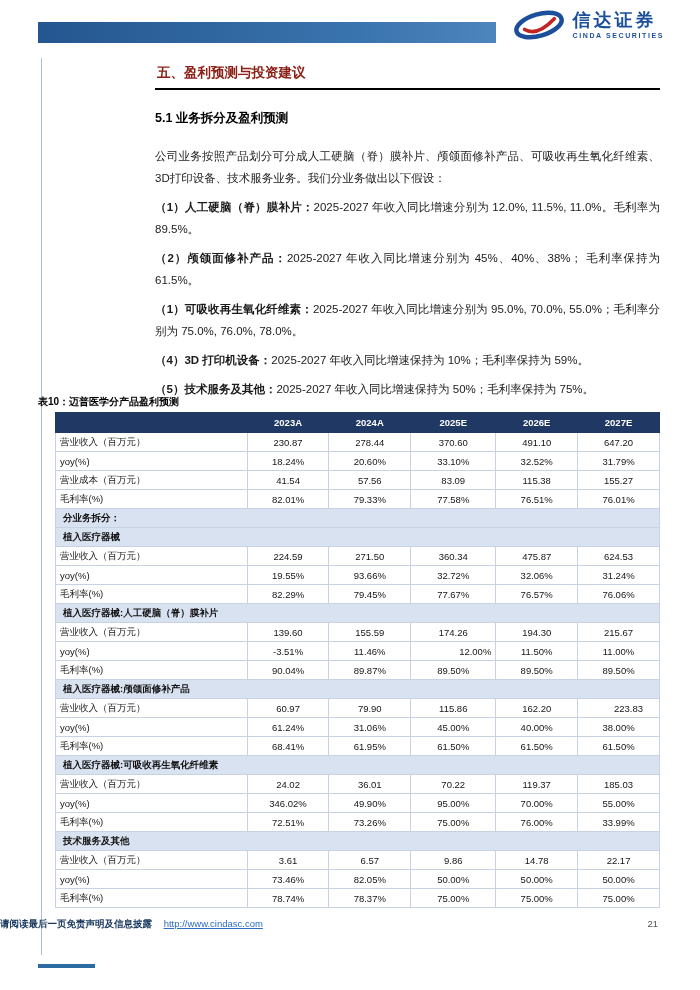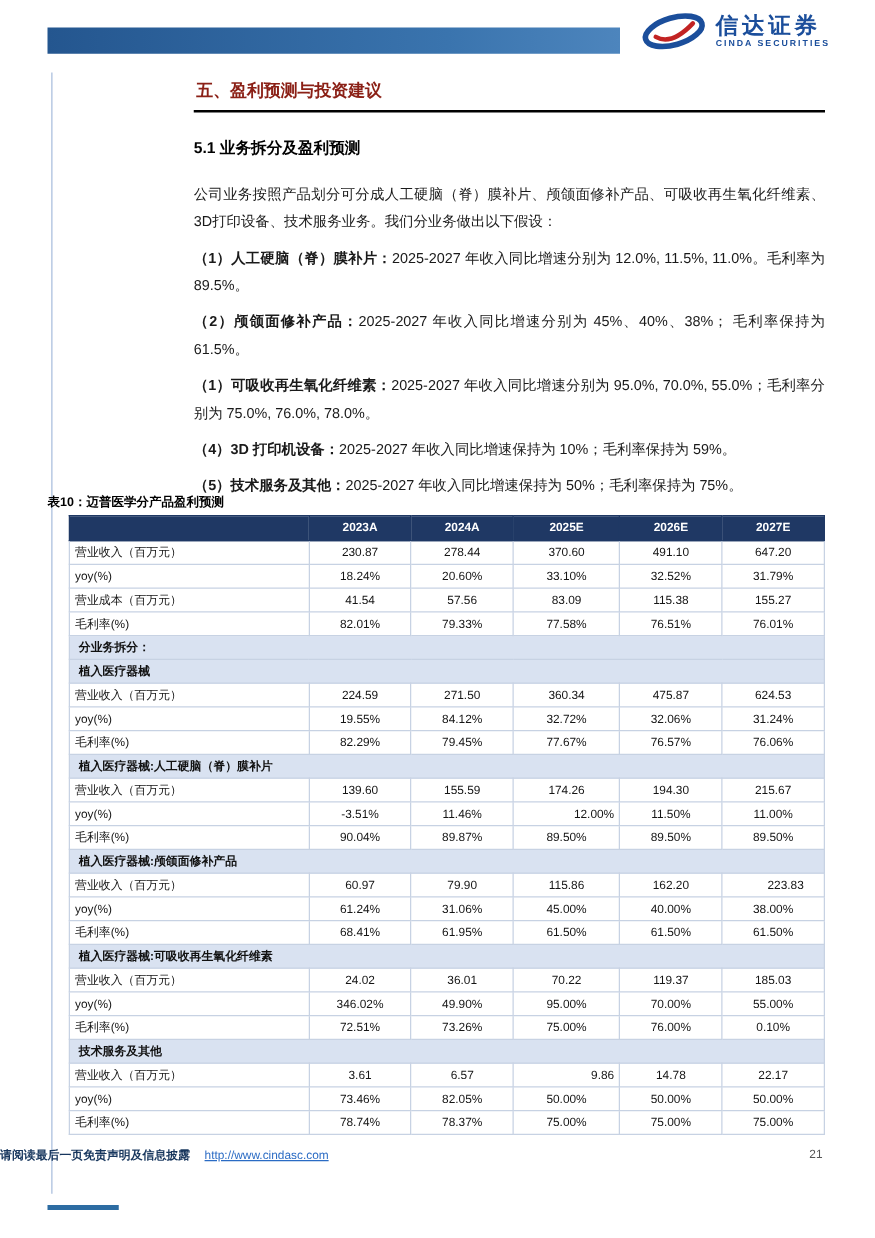--- a/index.html
+++ b/index.html
@@ -144,21 +144,21 @@
           <td class="label-cell" style="width: 32%;">营业收入（百万元）</td>
           <td class="value-cell" style="width: 13.6%;">224.59</td>
           <td class="value-cell" style="width: 13.6%;">271.50</td>
           <td class="value-cell" style="width: 13.6%;">360.34</td>
           <td class="value-cell" style="width: 13.6%;">475.87</td>
           <td class="value-cell" style="width: 13.6%;">624.53</td>
         </tr>
         <tr>
           <td class="label-cell" style="width: 32%;">yoy(%)</td>
           <td class="value-cell" style="width: 13.6%;">19.55%</td>
-          <td class="value-cell" style="width: 13.6%;">84.12%</td>
+          <td class="value-cell" style="width: 13.6%;">93.66%</td>
           <td class="value-cell" style="width: 13.6%;">32.72%</td>
           <td class="value-cell" style="width: 13.6%;">32.06%</td>
           <td class="value-cell" style="width: 13.6%;">31.24%</td>
         </tr>
         <tr>
           <td class="label-cell" style="width: 32%;">毛利率(%)</td>
           <td class="value-cell" style="width: 13.6%;">82.29%</td>
           <td class="value-cell" style="width: 13.6%;">79.45%</td>
           <td class="value-cell" style="width: 13.6%;">77.67%</td>
           <td class="value-cell" style="width: 13.6%;">76.57%</td>
@@ -236,30 +236,30 @@
           <td class="value-cell" style="width: 13.6%;">95.00%</td>
           <td class="value-cell" style="width: 13.6%;">70.00%</td>
           <td class="value-cell" style="width: 13.6%;">55.00%</td>
         </tr>
         <tr>
           <td class="label-cell" style="width: 32%;">毛利率(%)</td>
           <td class="value-cell" style="width: 13.6%;">72.51%</td>
           <td class="value-cell" style="width: 13.6%;">73.26%</td>
           <td class="value-cell" style="width: 13.6%;">75.00%</td>
           <td class="value-cell" style="width: 13.6%;">76.00%</td>
-          <td class="value-cell" style="width: 13.6%;">0.10%</td>
+          <td class="value-cell" style="width: 13.6%;">33.99%</td>
         </tr>
         <tr class="section-row">
           <td colspan="6">技术服务及其他</td>
         </tr>
         <tr>
           <td class="label-cell" style="width: 32%;">营业收入（百万元）</td>
           <td class="value-cell" style="width: 13.6%;">3.61</td>
           <td class="value-cell" style="width: 13.6%;">6.57</td>
-          <td class="value-cell" style="width: 13.6%; text-align: right;">9.86</td>
+          <td class="value-cell" style="width: 13.6%;">9.86</td>
           <td class="value-cell" style="width: 13.6%;">14.78</td>
           <td class="value-cell" style="width: 13.6%;">22.17</td>
         </tr>
         <tr>
           <td class="label-cell" style="width: 32%;">yoy(%)</td>
           <td class="value-cell" style="width: 13.6%;">73.46%</td>
           <td class="value-cell" style="width: 13.6%;">82.05%</td>
           <td class="value-cell" style="width: 13.6%;">50.00%</td>
           <td class="value-cell" style="width: 13.6%;">50.00%</td>
           <td class="value-cell" style="width: 13.6%;">50.00%</td>

